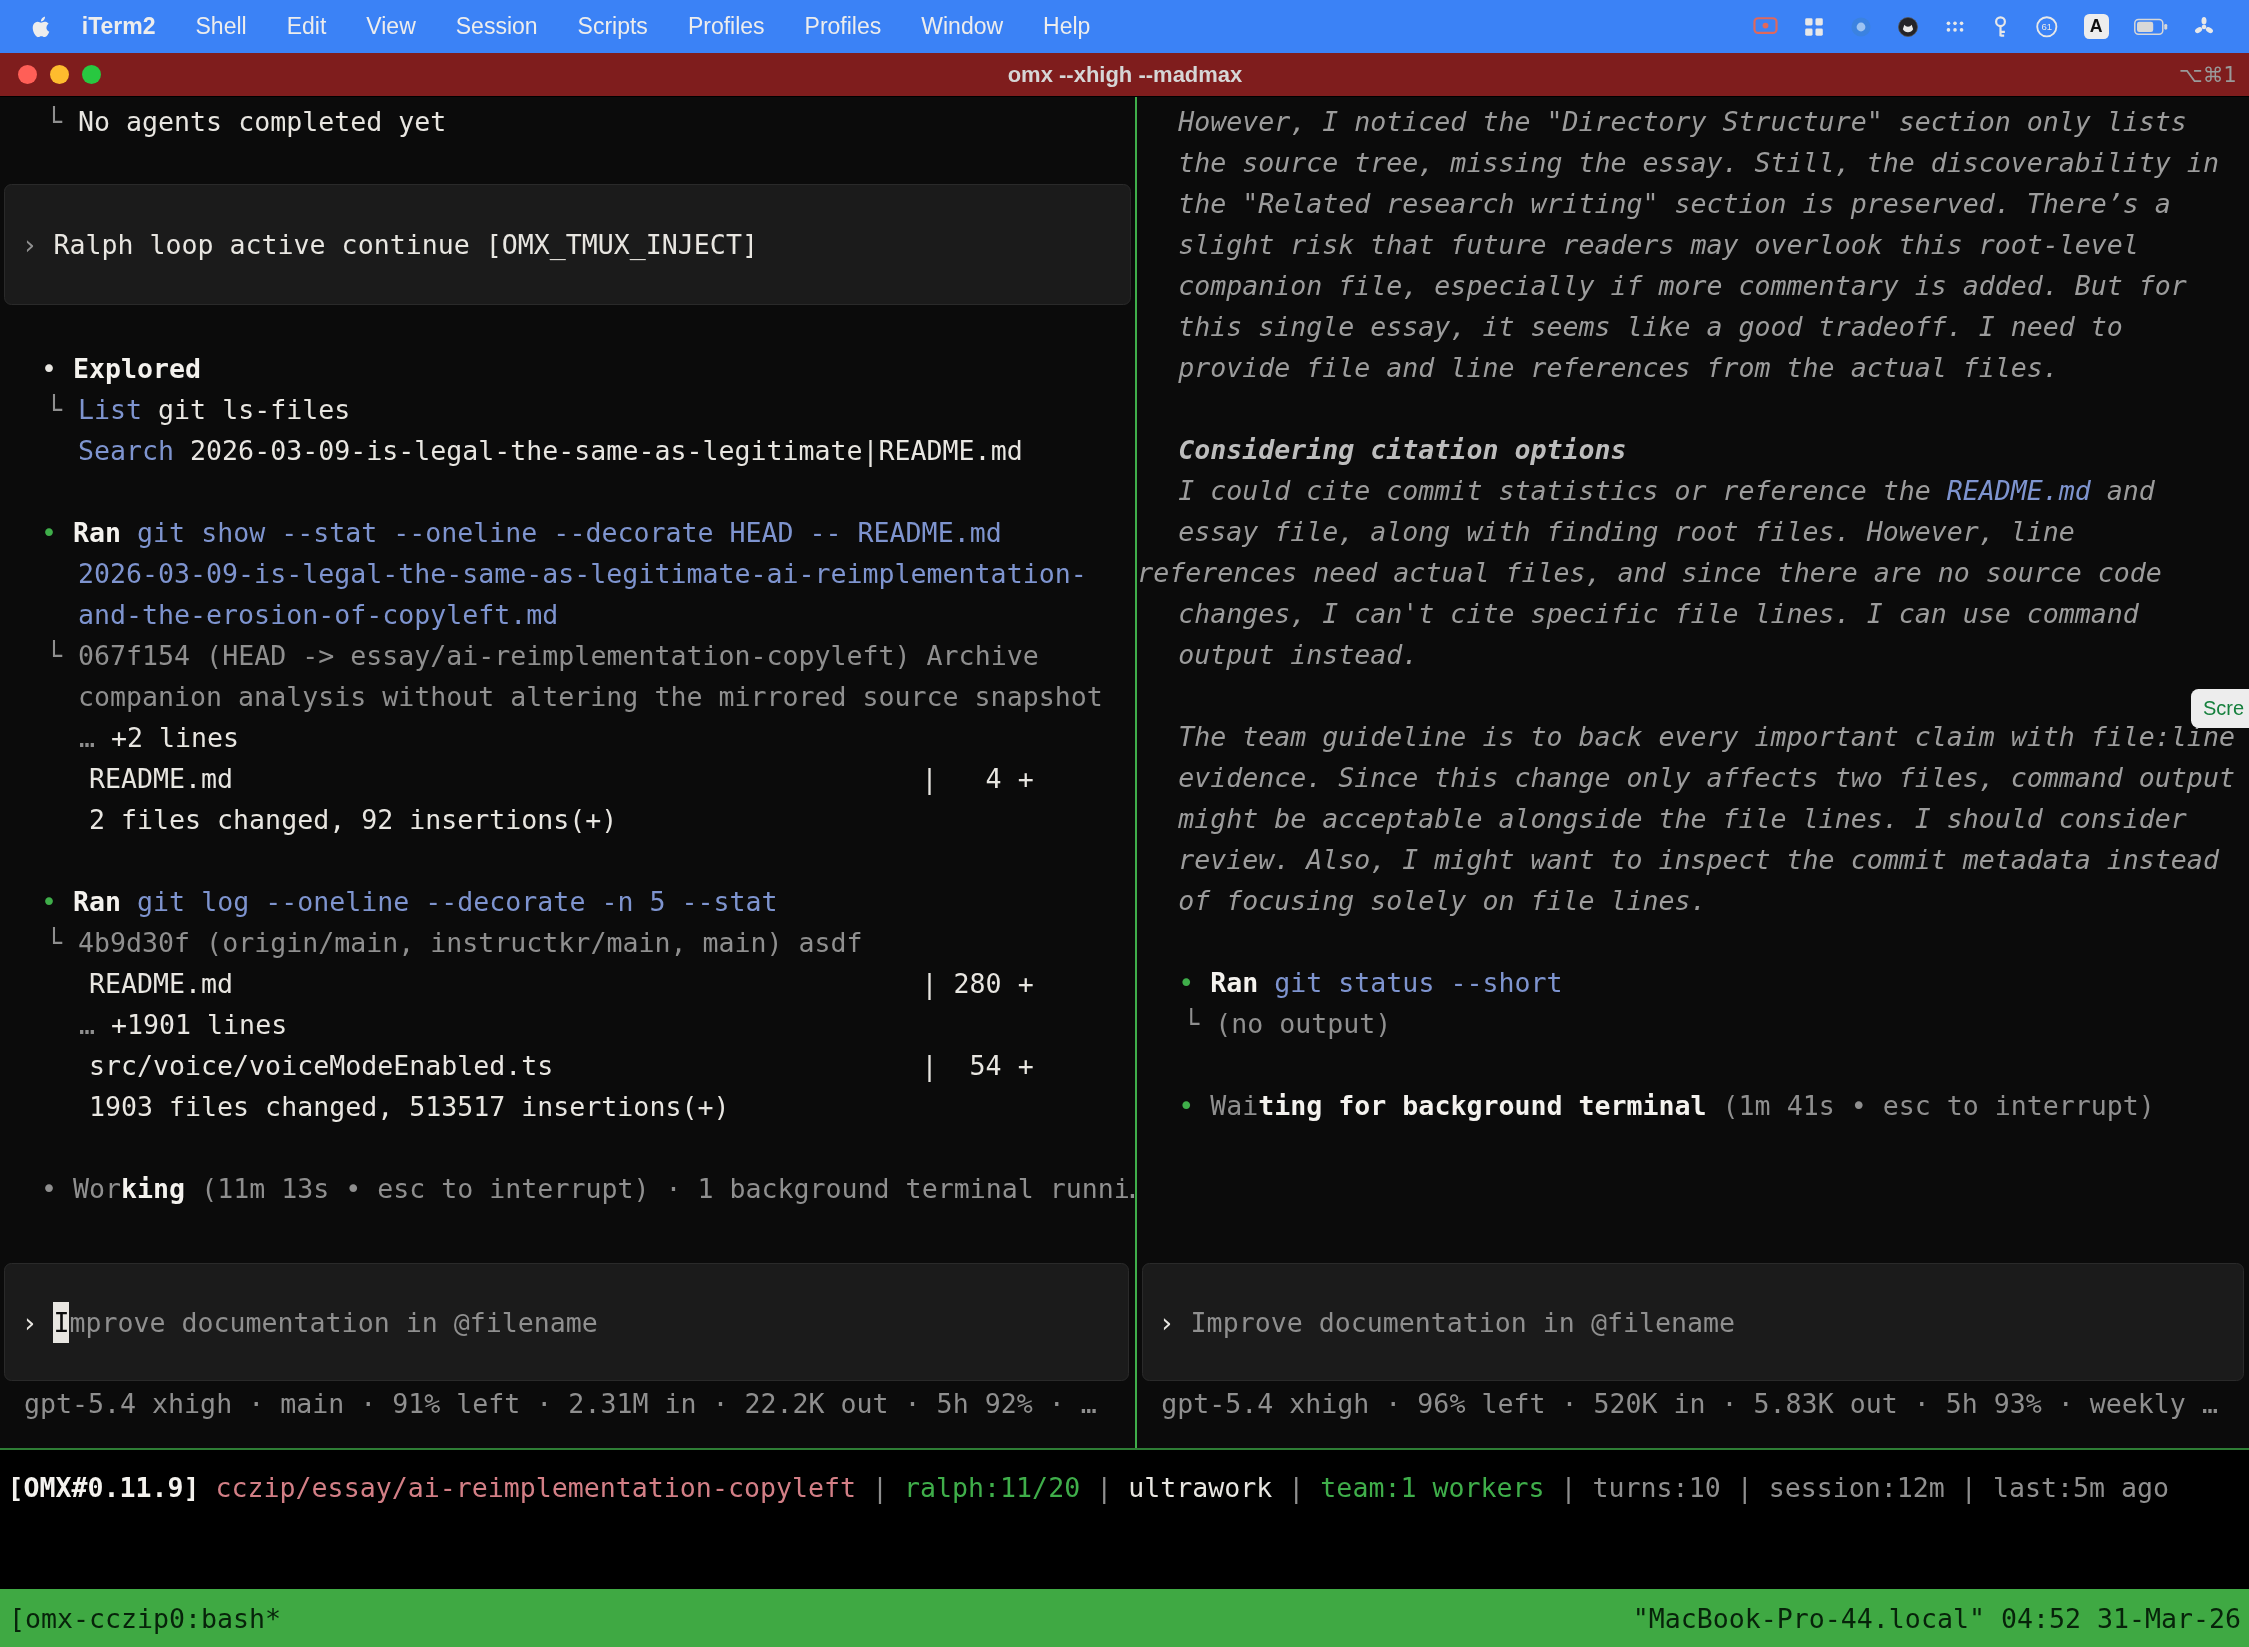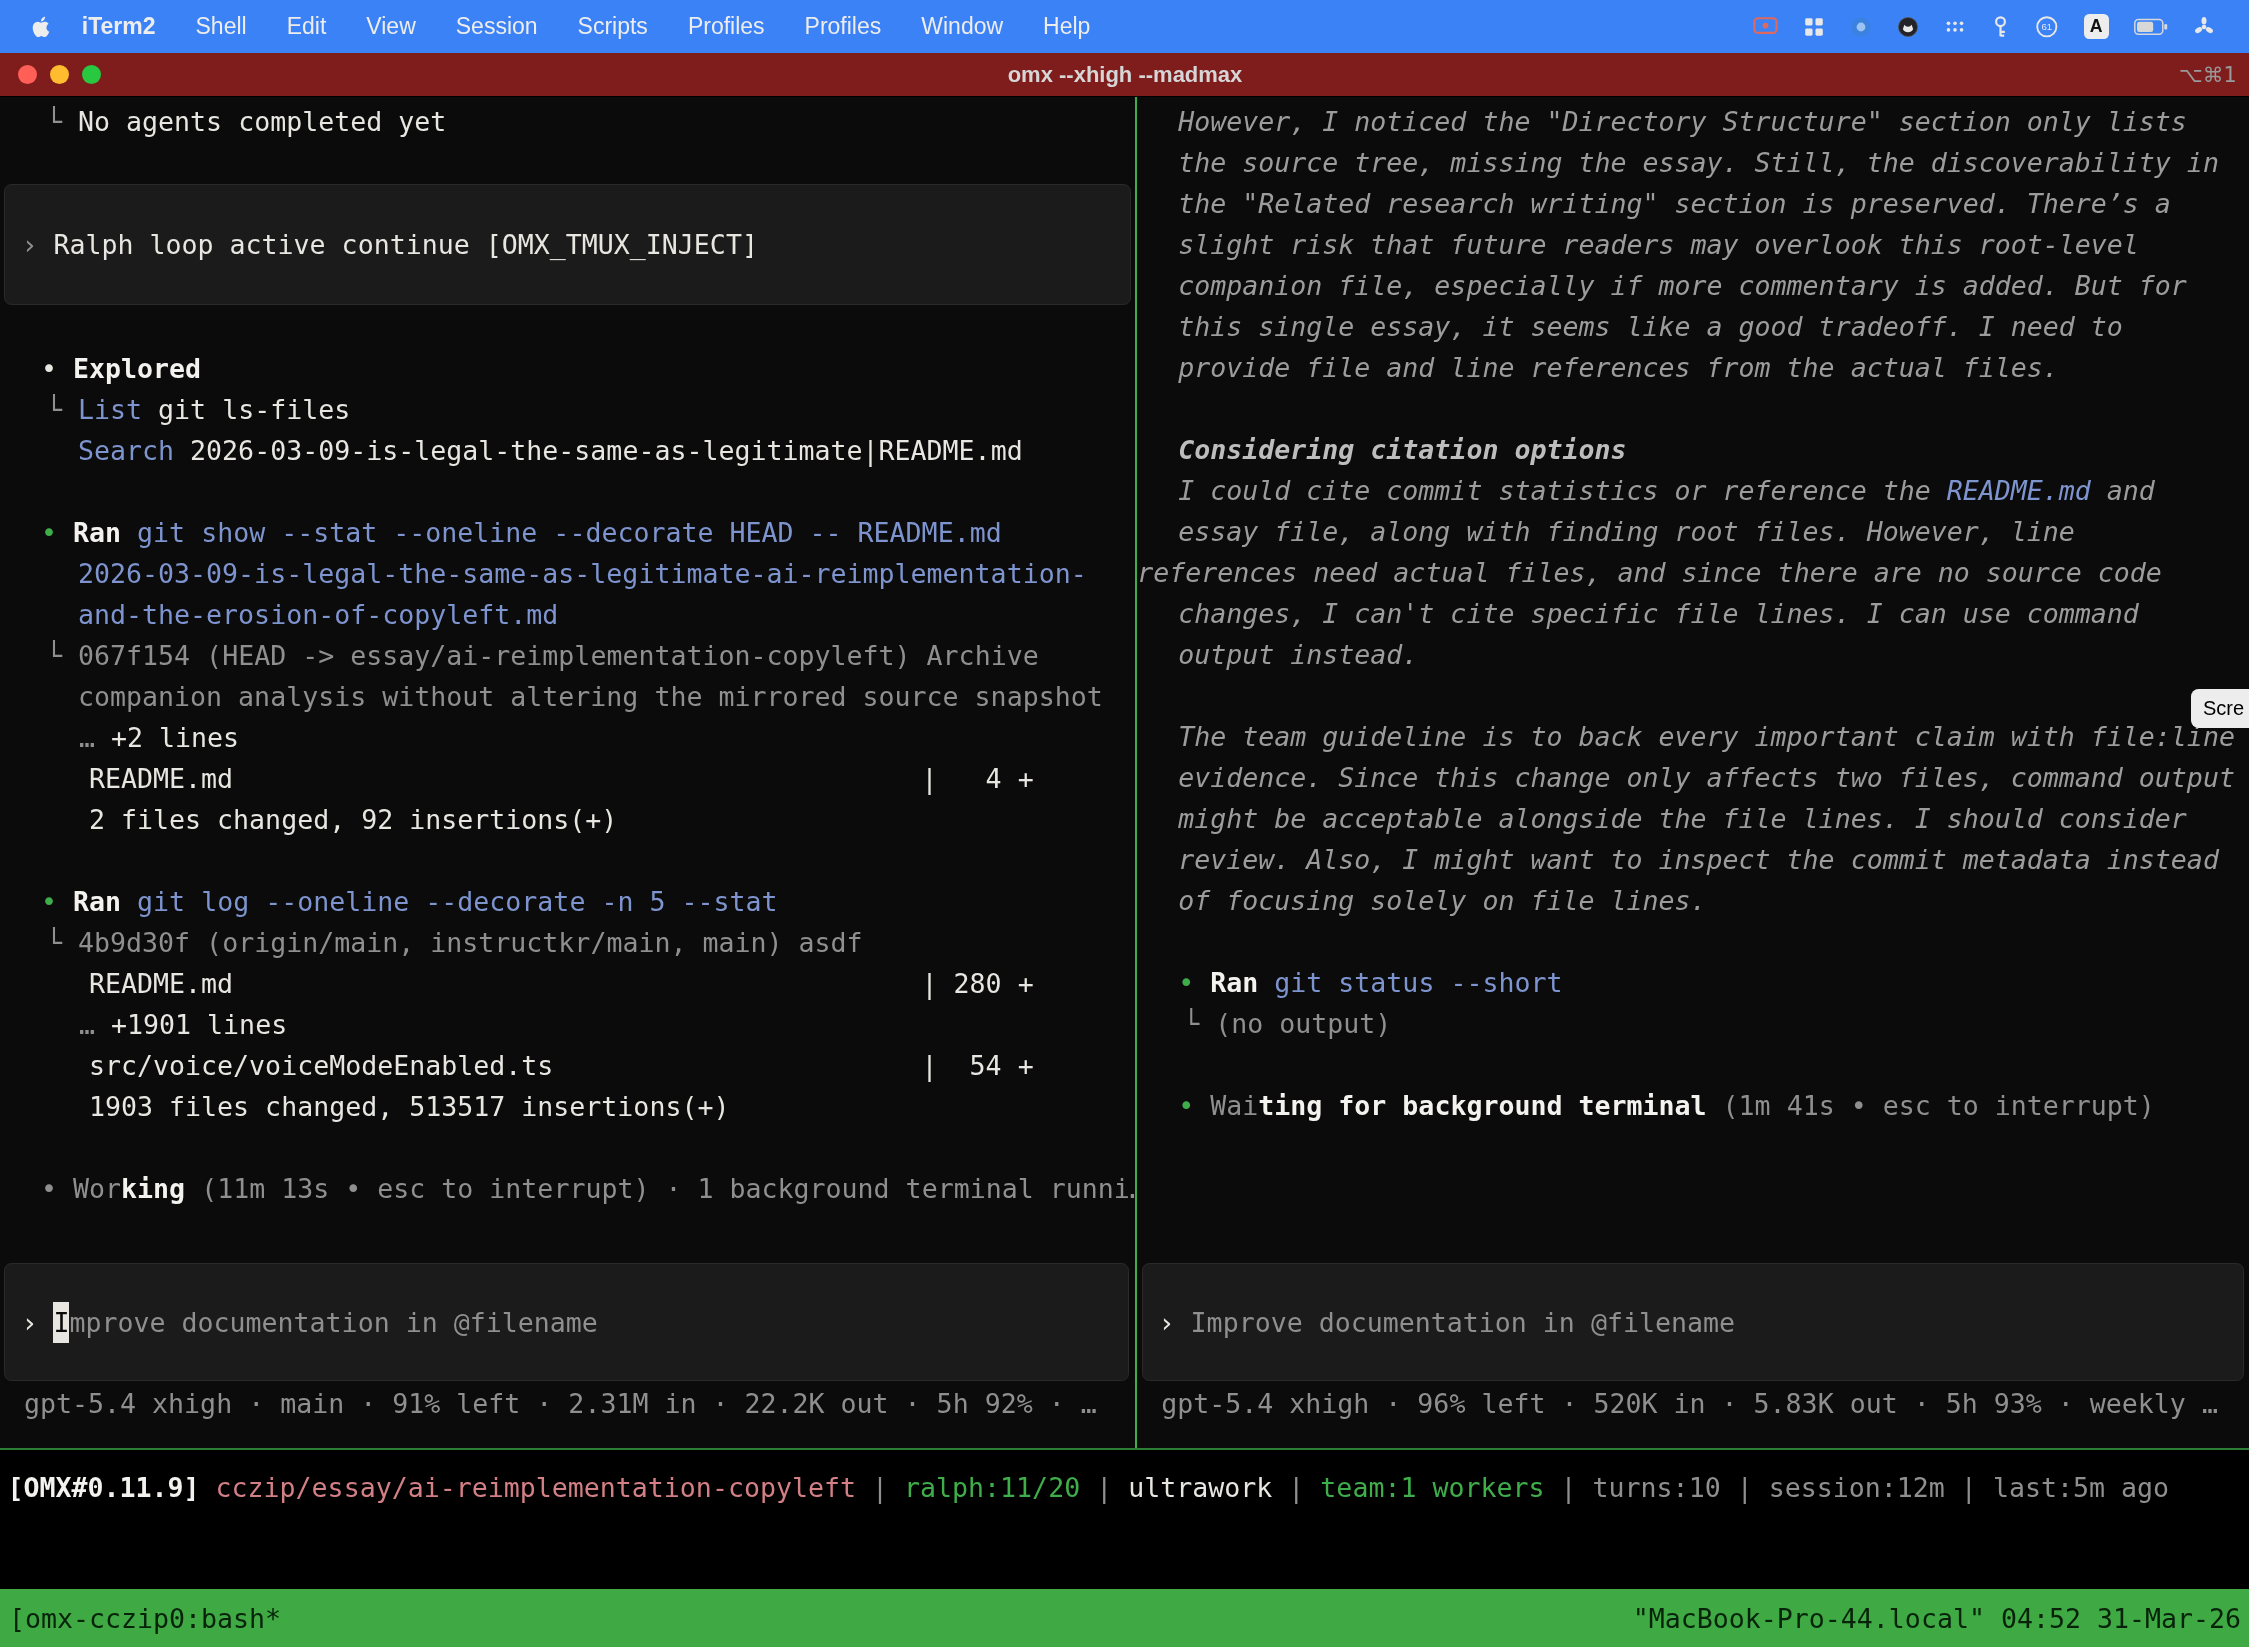--- a/index.html
+++ b/index.html
@@ -54,21 +54,21 @@
   
   .fg{color:var(--fg)} .bold{color:#f4f2ee;font-weight:bold} .dim{color:var(--dim)}
   .blue{color:var(--blue)} .green{color:var(--green)} .salmon{color:var(--salmon)}
   .it{color:#9c9c9c;font-style:italic} .bit{color:#bdbdbd;font-style:italic;font-weight:bold}
   .blueit{color:var(--blue);font-style:italic}
   .cursor{background:var(--fg);color:#0b0b0b;}
 
   
   .hline{position:absolute;top:1448px;left:0;right:0;height:2.2px;background:#2e7d35;}
   .omx-line{position:absolute;top:1467px;left:7.4px;font-size:26.6px;line-height:41px;white-space:pre;}
-  .overlay-btn{position:absolute;top:689px;right:0;background:#ededed;color:#000000;
+  .overlay-btn{position:absolute;top:689px;right:0;background:#ededed;color:#15803d;
     font-family:"Liberation Sans","DejaVu Sans",sans-serif;font-size:20px;
     padding:8px 5.9px 8px 11.8px;border-radius:7.4px 0 0 7.4px;}
   .tmuxbar{position:absolute;top:1589px;left:0;right:0;height:59px;background:var(--tmux);
     color:#07230a;display:flex;align-items:center;font-size:26.6px;padding:0 8.9px;white-space:pre;}
   .tmux-right{margin-left:auto;}
 </style>
 </head>
 <body>
 
 <div class="menubar">

